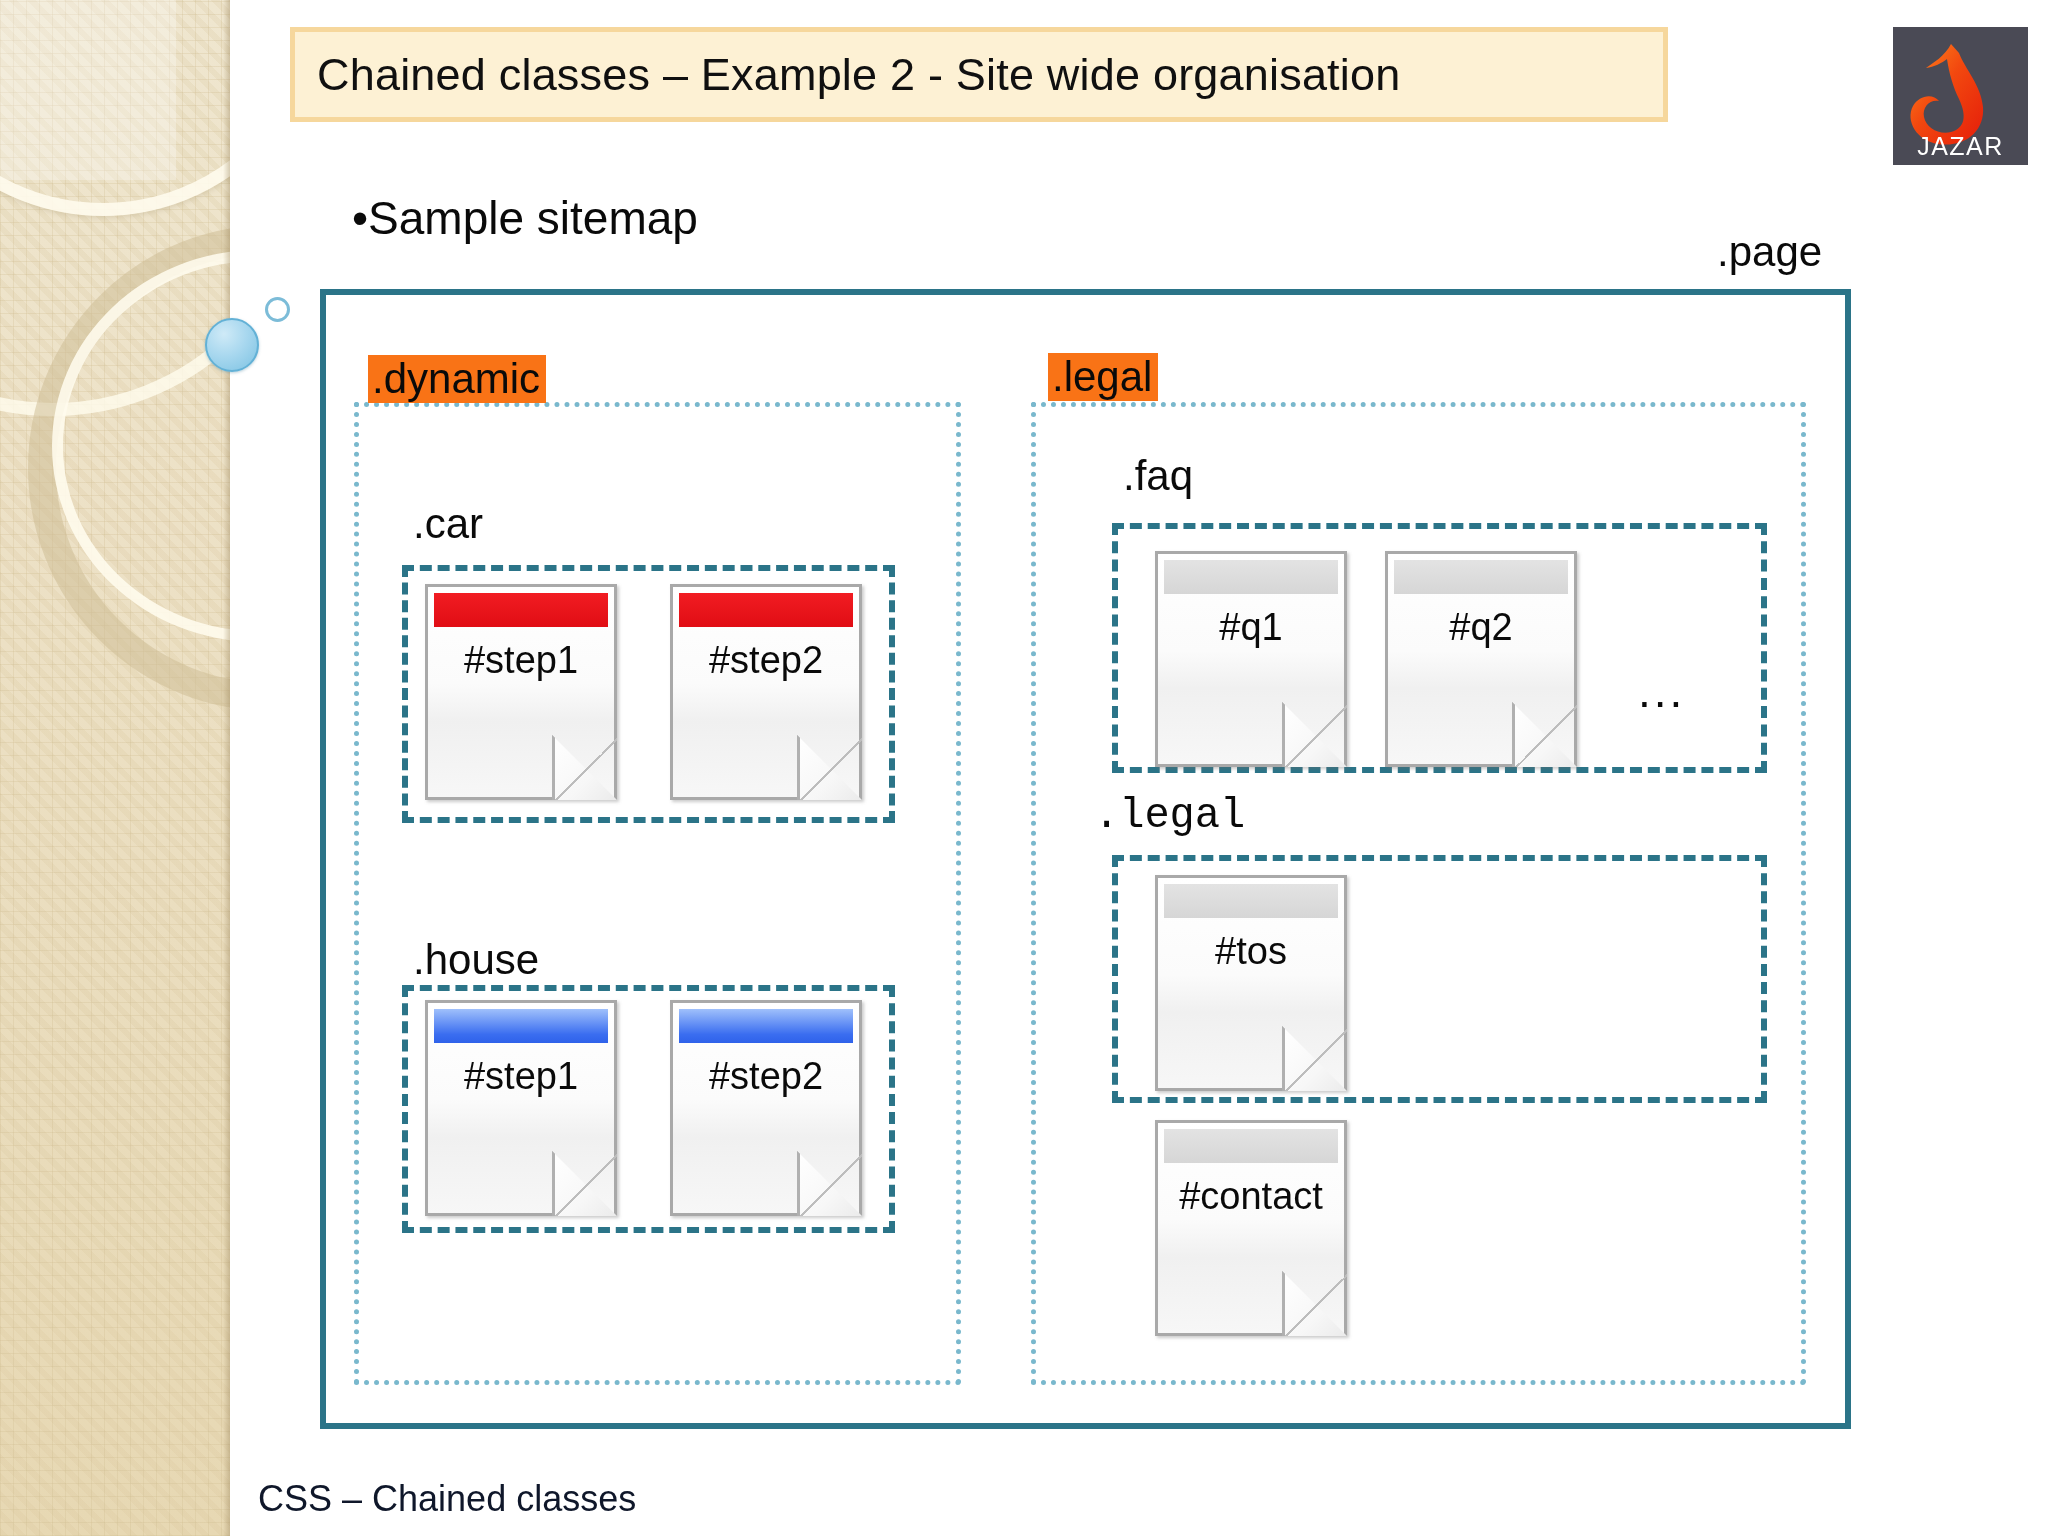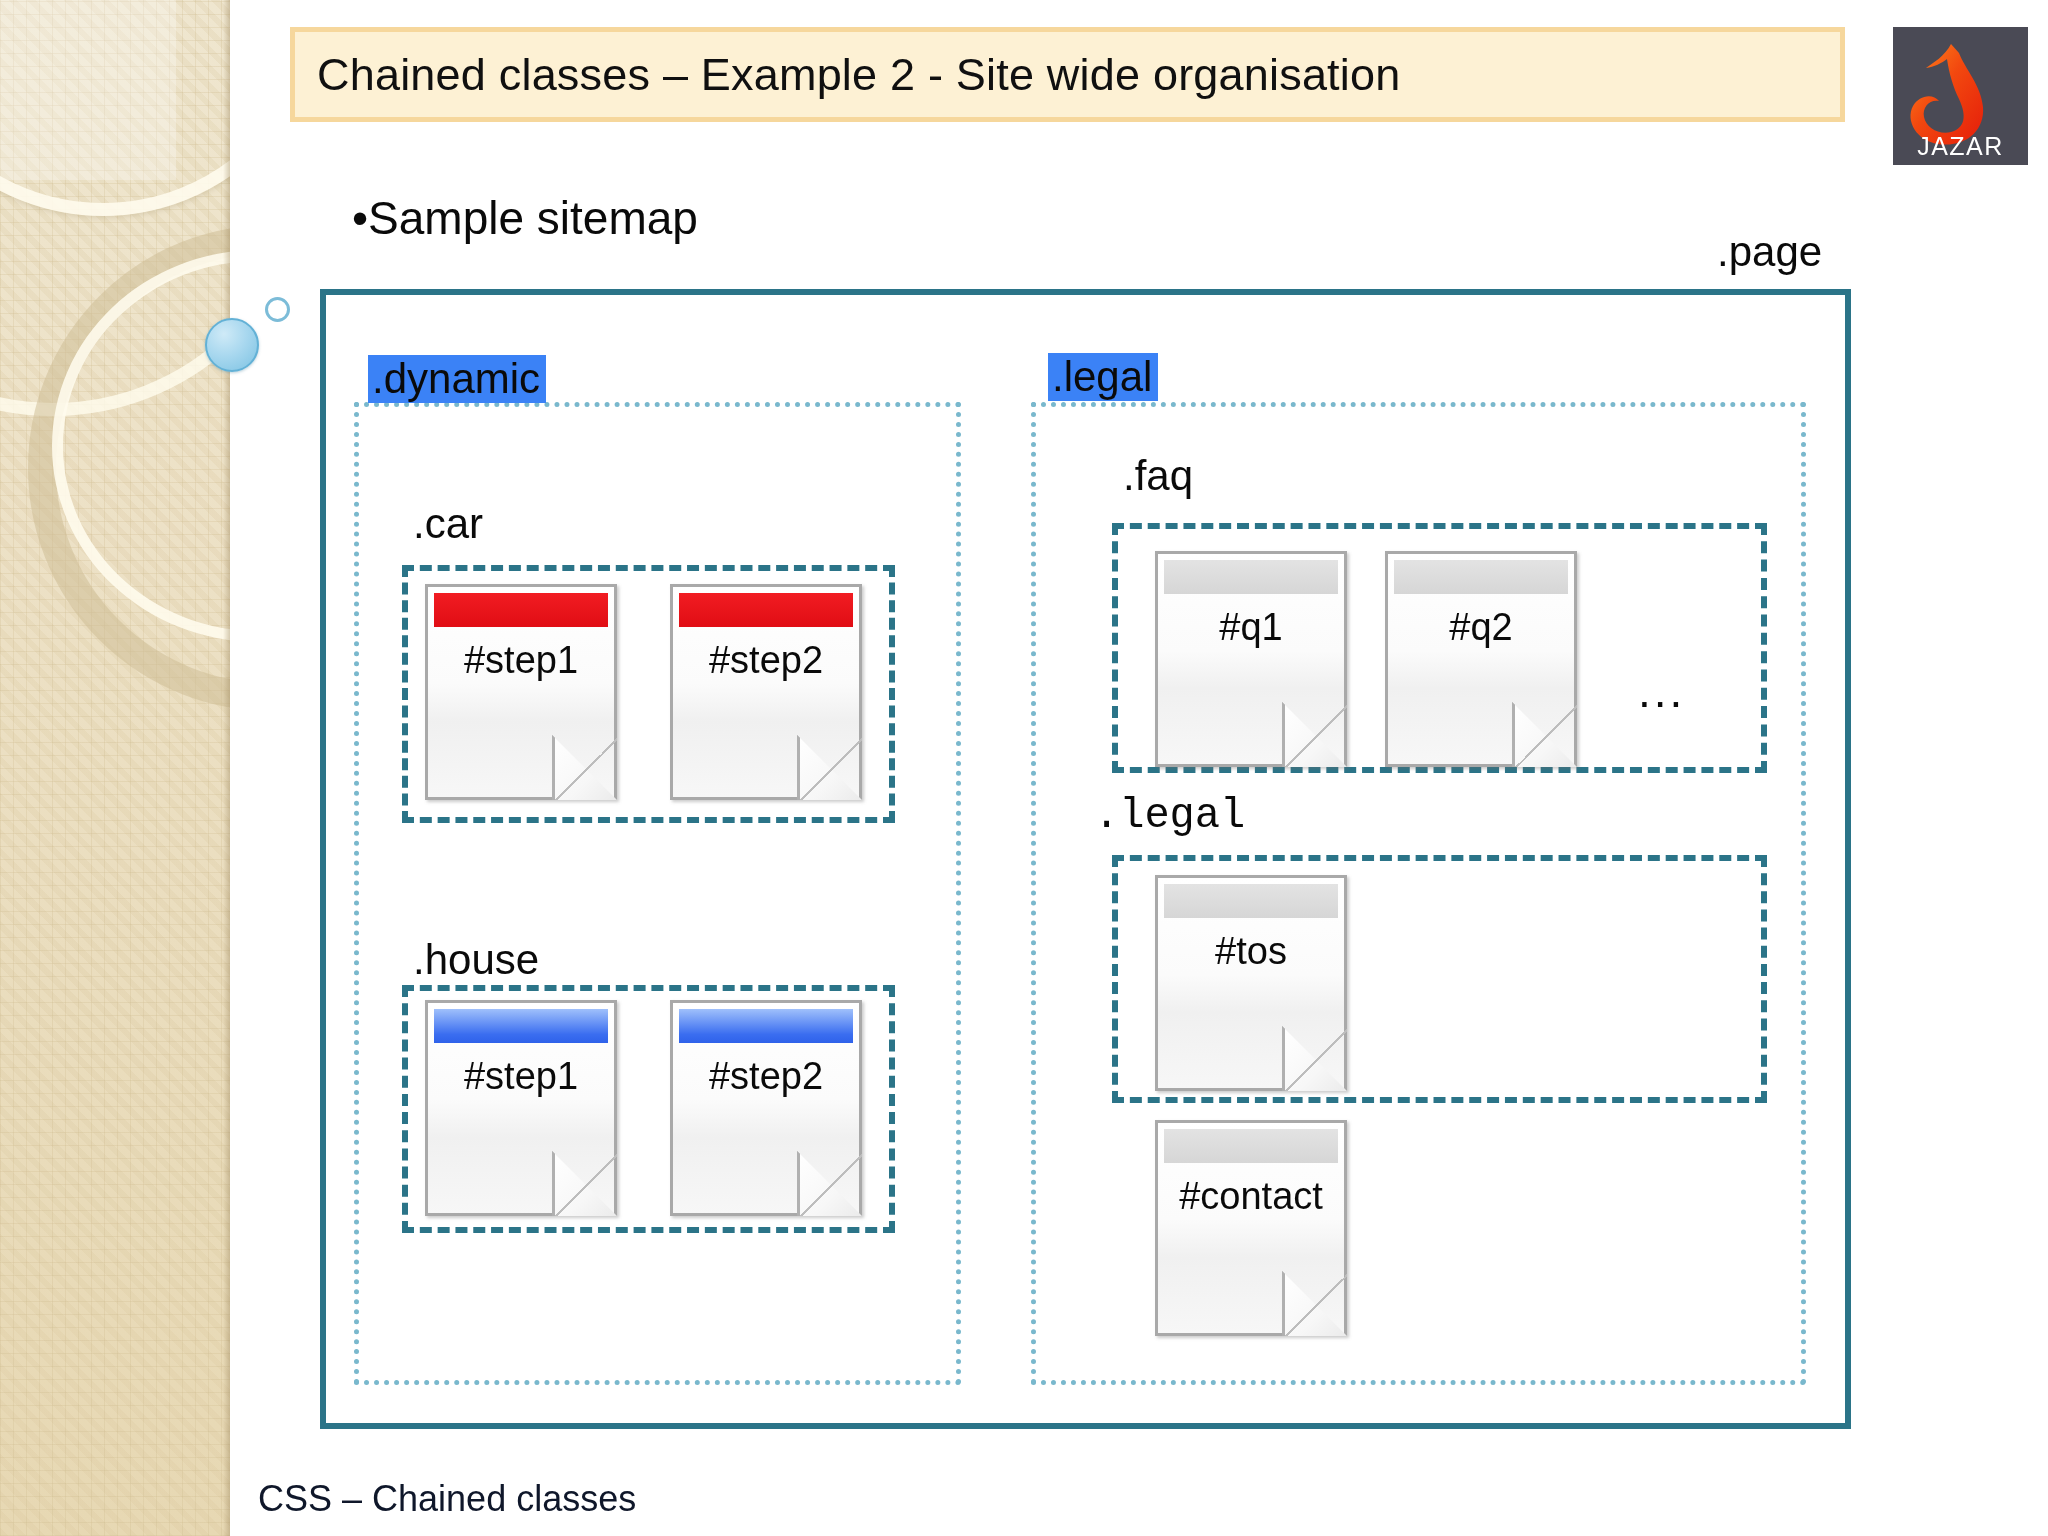--- a/index.html
+++ b/index.html
@@ -92,21 +92,21 @@
     width: 19px; height: 19px;
     border-radius: 50%;
     border: 3px solid #7cbcd8;
     background: transparent;
   }
 
   
   #title-bar {
     position: absolute;
     left: 290px; top: 27px;
-    width: 1555px; height: 95px;
+    width: 1378px; height: 95px;
     background: #fdf1d4;
     border: 5px solid #f6d79c;
     box-sizing: border-box;
     display: flex;
     align-items: center;
   }
   #title-text {
     font-size: 45px;
     color: #101010;
     margin-left: 22px;
@@ -167,21 +167,21 @@
     background: transparent;
   }
   #dynamic-box { left: 28px;  top: 107px; width: 607px;  height: 983px; }
   #static-box  { left: 705px; top: 107px; width: 775px;  height: 983px; }
 
   
   .group-label {
     position: absolute;
     font-size: 42px;
     color: #0a0a0a;
-    background: #3b82f6;
+    background: #f97316;
     padding: 0 6px 0 4px;
     white-space: nowrap;
   }
   #label-dynamic { left: 368px;  top: 355px; }
   #label-static  { left: 1048px; top: 353px; }
 
   
   .dashed-box {
     position: absolute;
     border: 6px dashed #2b7488;

